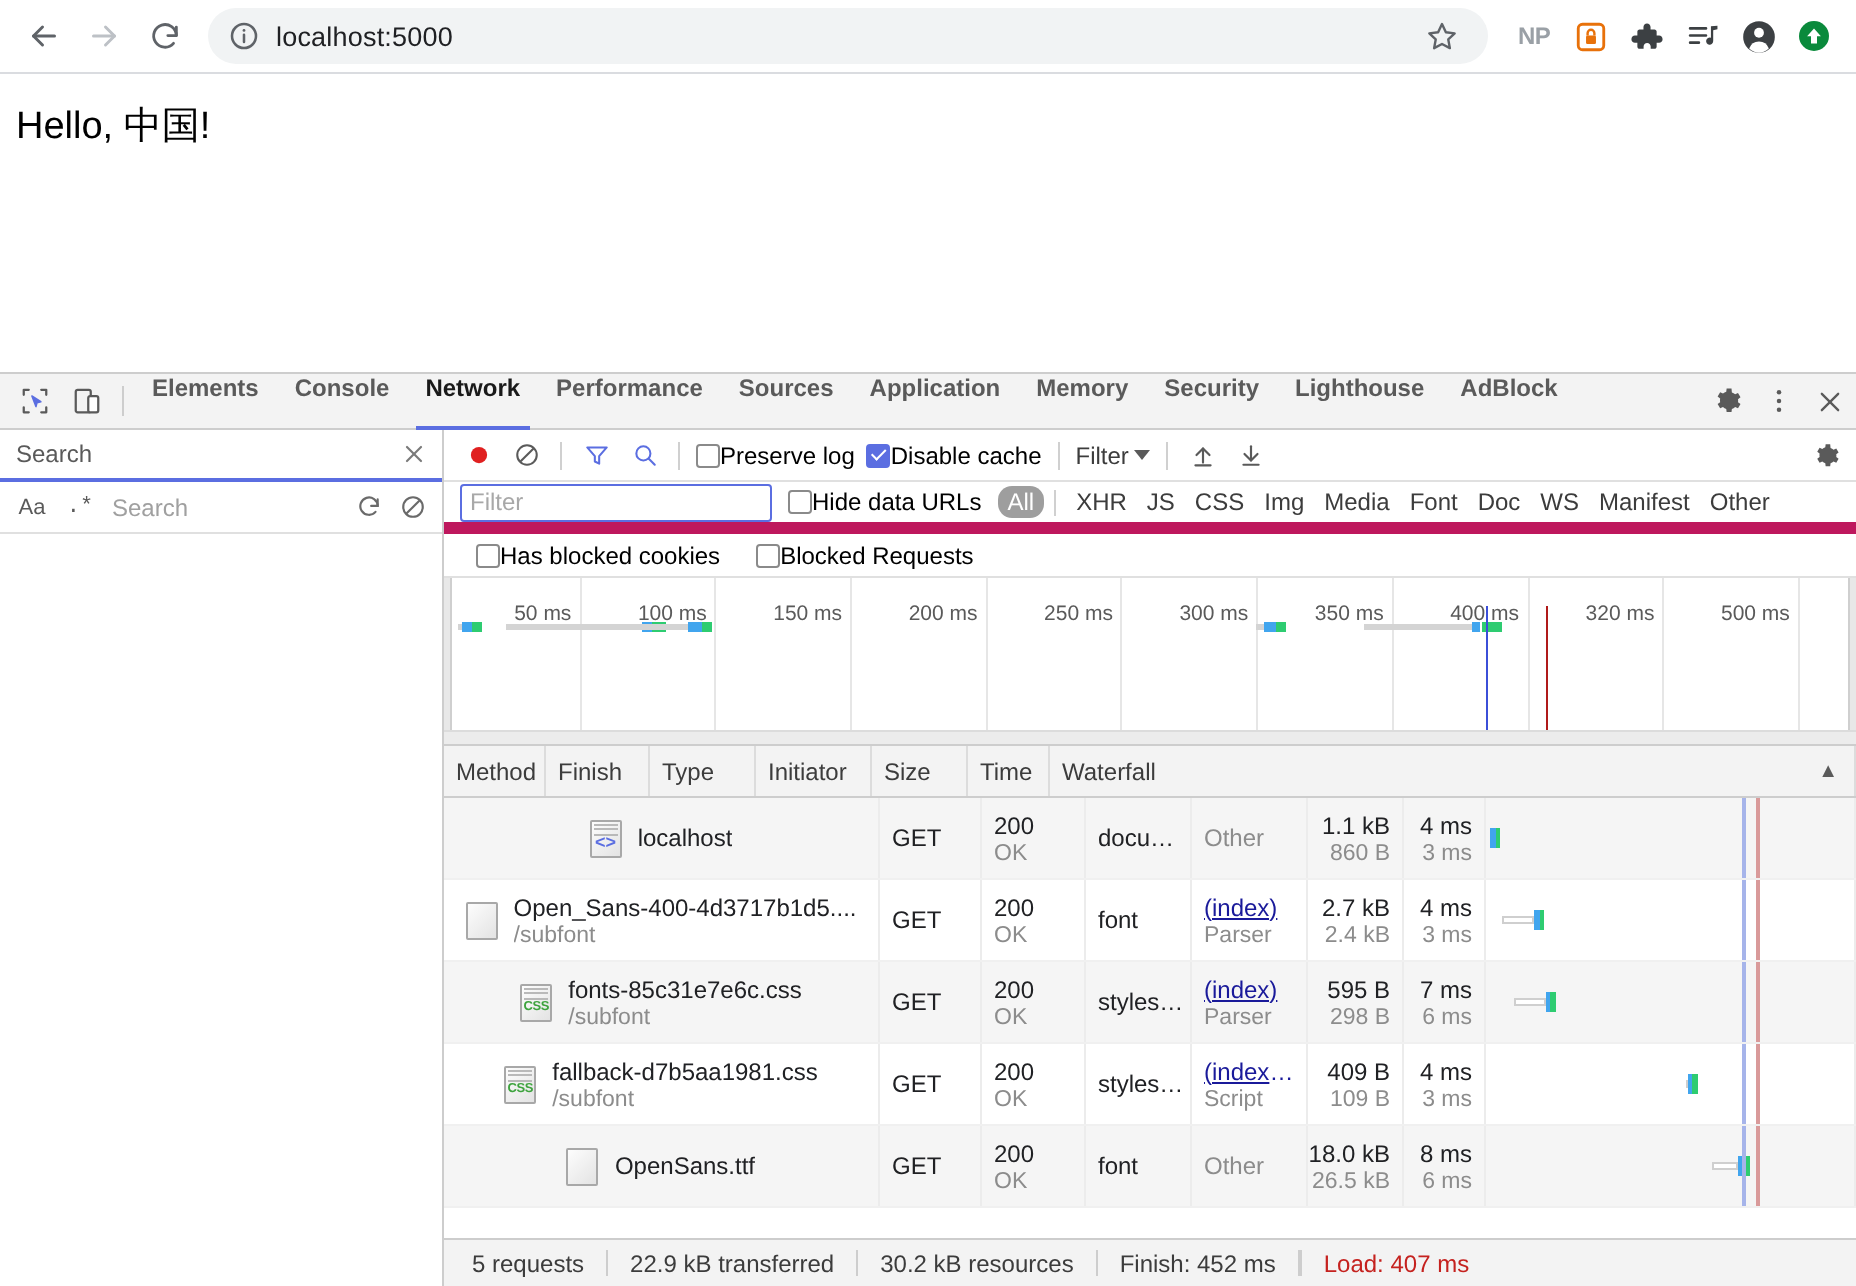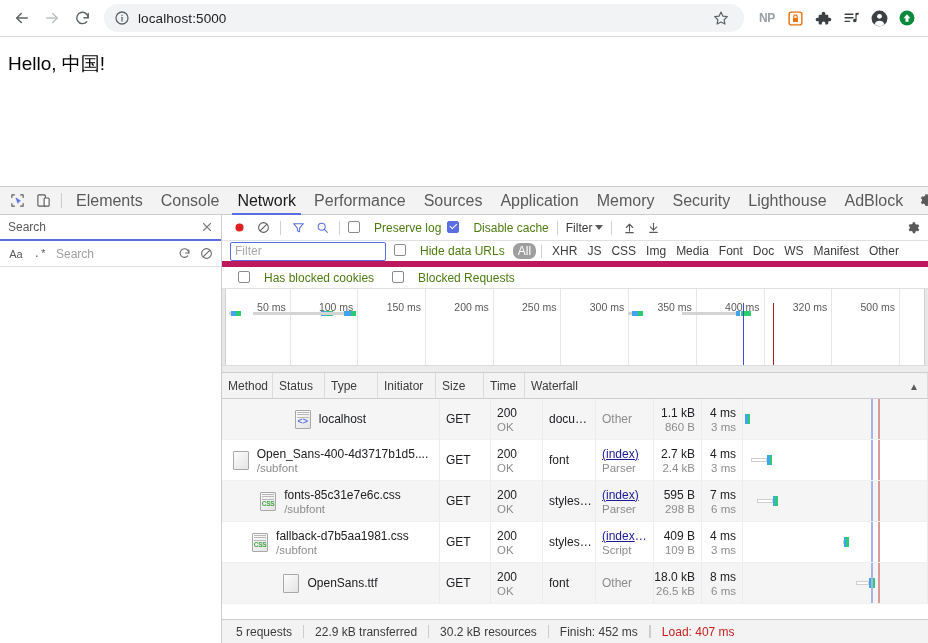--- a/index.html
+++ b/index.html
@@ -84,24 +84,24 @@
     background: #f3f3f3;
     border-bottom: 1px solid #cdcdcd;
     padding-left: 4px;
   }
   .dt-ic {
     width: 26px; display: flex; align-items: center; justify-content: center;
     color: #5a5a5a; flex: none;
   }
   .dt-sep { width: 1px; background: #cdcdcd; margin: 6px 5px; flex: none; }
   .dt-tab {
-    display: flex; align-items: center;
+    display: flex; align-items: flex-start;
     padding: 0 9px;
-    font-size: 16px; color: #5a5a5a;
-    position: relative; white-space: nowrap; flex: none;
+    font-size: 12px; color: #5a5a5a;
+    position: relative; white-space: nowrap; flex: none; font-weight: bold;
   }
   .dt-tab.active { color: #1a1a1a; }
   .dt-tab.active::after {
     content: ""; position: absolute; left: 4px; right: 4px; bottom: -1px;
     height: 2px; background: #5b6ee1;
   }
   .dt-tabbar-right { margin-left: auto; display: flex; align-items: stretch; flex: none; }
 
   .dt-body { flex: 1 1 auto; display: flex; min-height: 0; }
 
@@ -151,22 +151,22 @@
     padding: 0 4px 0 6px;
     border-bottom: 1px solid #e0e0e0;
     gap: 2px;
   }
   .tb-icon {
     width: 22px; height: 20px; display: flex; align-items: center; justify-content: center;
     flex: none; color: #5a5a5a; border-radius: 2px;
   }
   .tb-sep { width: 1px; height: 14px; background: #d0d0d0; margin: 0 4px; flex: none; }
   .cbx {
-    display: flex; align-items: flex-start; gap: 14px;
-    font-size: 12px; color: #4d7c0f; white-space: nowrap; flex: none;
+    display: flex; align-items: center; gap: 0;
+    font-size: 12px; color: #000000; white-space: nowrap; flex: none;
     padding: 0 2px;
   }
   .box {
     width: 12px; height: 12px; border: 1px solid #8a8a8a;
     border-radius: 2px; background: #fff; flex: none;
     display: flex; align-items: center; justify-content: center;
   }
   .box.checked { background: #5b6ee1; border-color: #5b6ee1; }
   .box.checked::after {
     content: ""; width: 3px; height: 6px;
@@ -663,21 +663,21 @@
               </div>
               <div class="ov-line dcl" style="left: 521.231px;"></div>
               <div class="ov-line load" style="left: 551.015px;"></div>
             </div>
           <div class="ov-bottom"></div>
         </div>
 
         <div class="net-table">
           <div class="nt-head">
             <div class="th" style="width:51px">Method</div>
-            <div class="th" style="width:52px">Status</div>
+            <div class="th" style="width:52px">Finish</div>
             <div class="th" style="width:53px">Type</div>
             <div class="th" style="width:58px">Initiator</div>
             <div class="th" style="width:48px">Size</div>
             <div class="th" style="width:41px">Time</div>
             <div class="th" style="flex:1 1 auto; position:relative">
               <span>Waterfall</span>
               <span style="position:absolute; right:8px; top:50%; transform:translateY(-50%); font-size:10px; color:#5a5a5a">▲</span>
             </div>
           </div>
           <div class="nt-rows" id="nt-rows">

